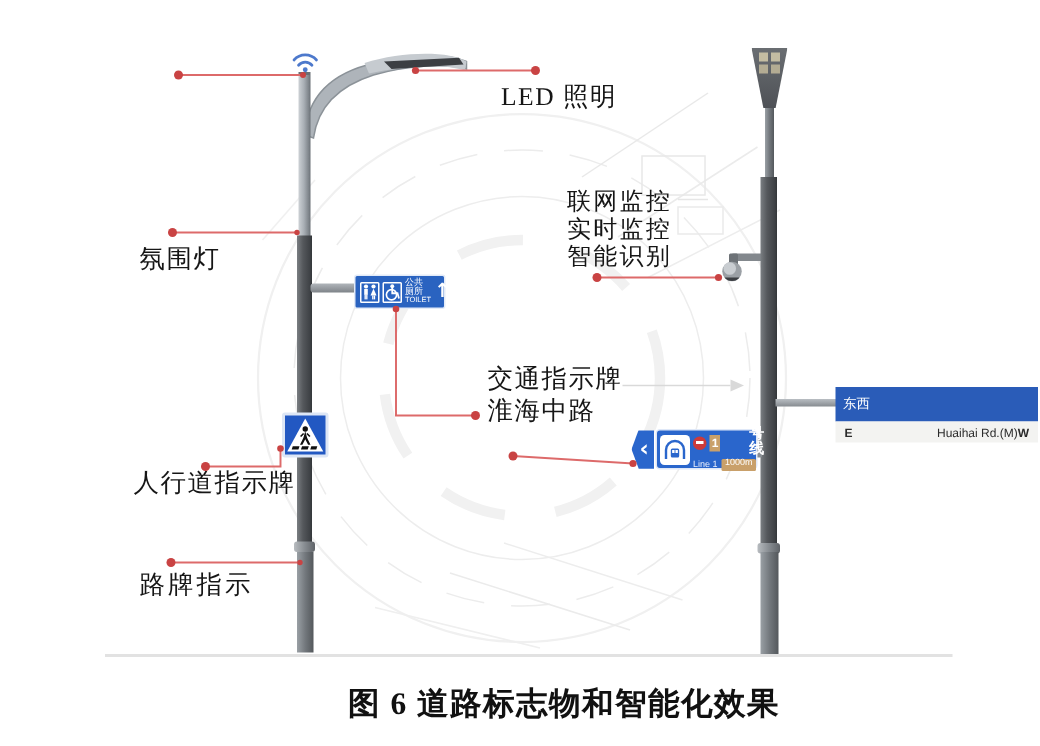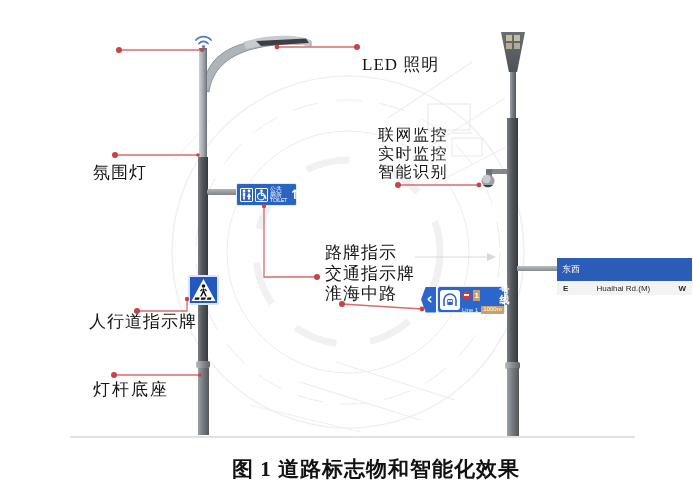--- a/index.html
+++ b/index.html
@@ -132,21 +132,21 @@
   </div>
 
   <div class="abs" style="left:517px;top:266px;width:42px;height:5px;background:linear-gradient(#b9bec3,#868b90);"></div>
   <div class="abs" style="left:557px;top:258px;width:135px;">
     <div style="background:#2a5cb8;height:23px;display:flex;align-items:center;padding:0 5px;box-sizing:border-box;color:#fff;">
       <span style="font-size:9px;line-height:1;">东</span>
       <span style="font-size:9px;line-height:1;">西</span>
     </div>
     <div style="background:#f3f3f1;height:14px;display:flex;align-items:center;padding:0 6px;box-sizing:border-box;color:#2b2b2b;font-family:'Liberation Sans',sans-serif;">
       <span style="font-size:8px;font-weight:bold;">E</span>
-      <span style="flex:1;text-align:center;font-size:8px;">Huaihai Rd.(M)</span>
+      <span style="flex:1;text-align:right;font-size:8px;">Huaihai Rd.(M)</span>
       <span style="font-size:8px;font-weight:bold;">W</span>
     </div>
   </div>
 
   <div class="abs" style="left:500px;top:292px;width:8px;height:13px;background:#8a8f94;border-radius:1px;"></div>
   <div class="abs" style="left:421px;top:286px;display:flex;align-items:center;gap:1px;">
     <span style="width:15px;height:26px;background:#2a66cc;clip-path:polygon(100% 0,32% 0,0 50%,32% 100%,100% 100%);display:flex;align-items:center;justify-content:center;">
       <span style="color:#fff;font-size:15px;font-weight:bold;line-height:1;margin-left:2px;font-family:'DejaVu Sans',sans-serif;">‹</span>
     </span>
     <span style="width:68px;height:27px;background:#2a66cc;border:1px solid #dfe8f8;border-radius:3px;box-sizing:border-box;display:flex;align-items:center;gap:2px;padding:1px 2px;">
@@ -198,36 +198,35 @@
         <circle cx="264" cy="206" r="2.2"></circle>
       <circle cx="342" cy="304" r="3"></circle>
         <circle cx="422" cy="309" r="2.4"></circle>
       <circle cx="137" cy="311" r="3"></circle>
         <circle cx="187" cy="299" r="2.2"></circle>
       <circle cx="114" cy="375" r="3"></circle>
         <circle cx="200" cy="375" r="1.8"></circle>
     </g>
   </svg>
 
-  <div class="lbl lbl-cn" style="left:334px;top:53px;margin-left:28px;">LED 照明</div>
+  <div class="lbl lbl-cn" style="left:334px;top:53px;">LED 照明</div>
   <div class="lbl lbl-cn" style="left:93px;top:161px;">氛围灯</div>
 
   <div class="lbl lbl-block" style="left:378px;top:126px;font-size:16px;letter-spacing:1.5px;line-height:18.5px;">
     <div>联网监控</div>
     <div>实时监控</div>
     <div>智能识别</div>
   </div>
 
   <div class="lbl lbl-block" style="left:325px;top:243px;font-size:17px;letter-spacing:1px;line-height:20.5px;">
-    <div>路牌指示</div>
     <div>交通指示牌</div>
     <div>淮海中路</div>
   </div>
 
   <div class="lbl lbl-block" style="left:89px;top:312px;font-size:17px;letter-spacing:1px;line-height:19.5px;">
     <div>人行道指示牌</div>
   </div>
 
-  <div class="lbl lbl-cn" style="left:93px;top:378px;letter-spacing:2px;">灯杆底座</div>
-
-  <div class="caption" style="left:376px;top:455px;transform:translateX(-50%);">图 1  道路标志物和智能化效果</div>
+  <div class="lbl lbl-cn" style="left:93px;top:378px;letter-spacing:2px;">路牌指示</div>
+
+  <div class="caption" style="left:376px;top:455px;transform:translateX(-50%);">图 6  道路标志物和智能化效果</div>
 
 </div>
 
 </body></html>

